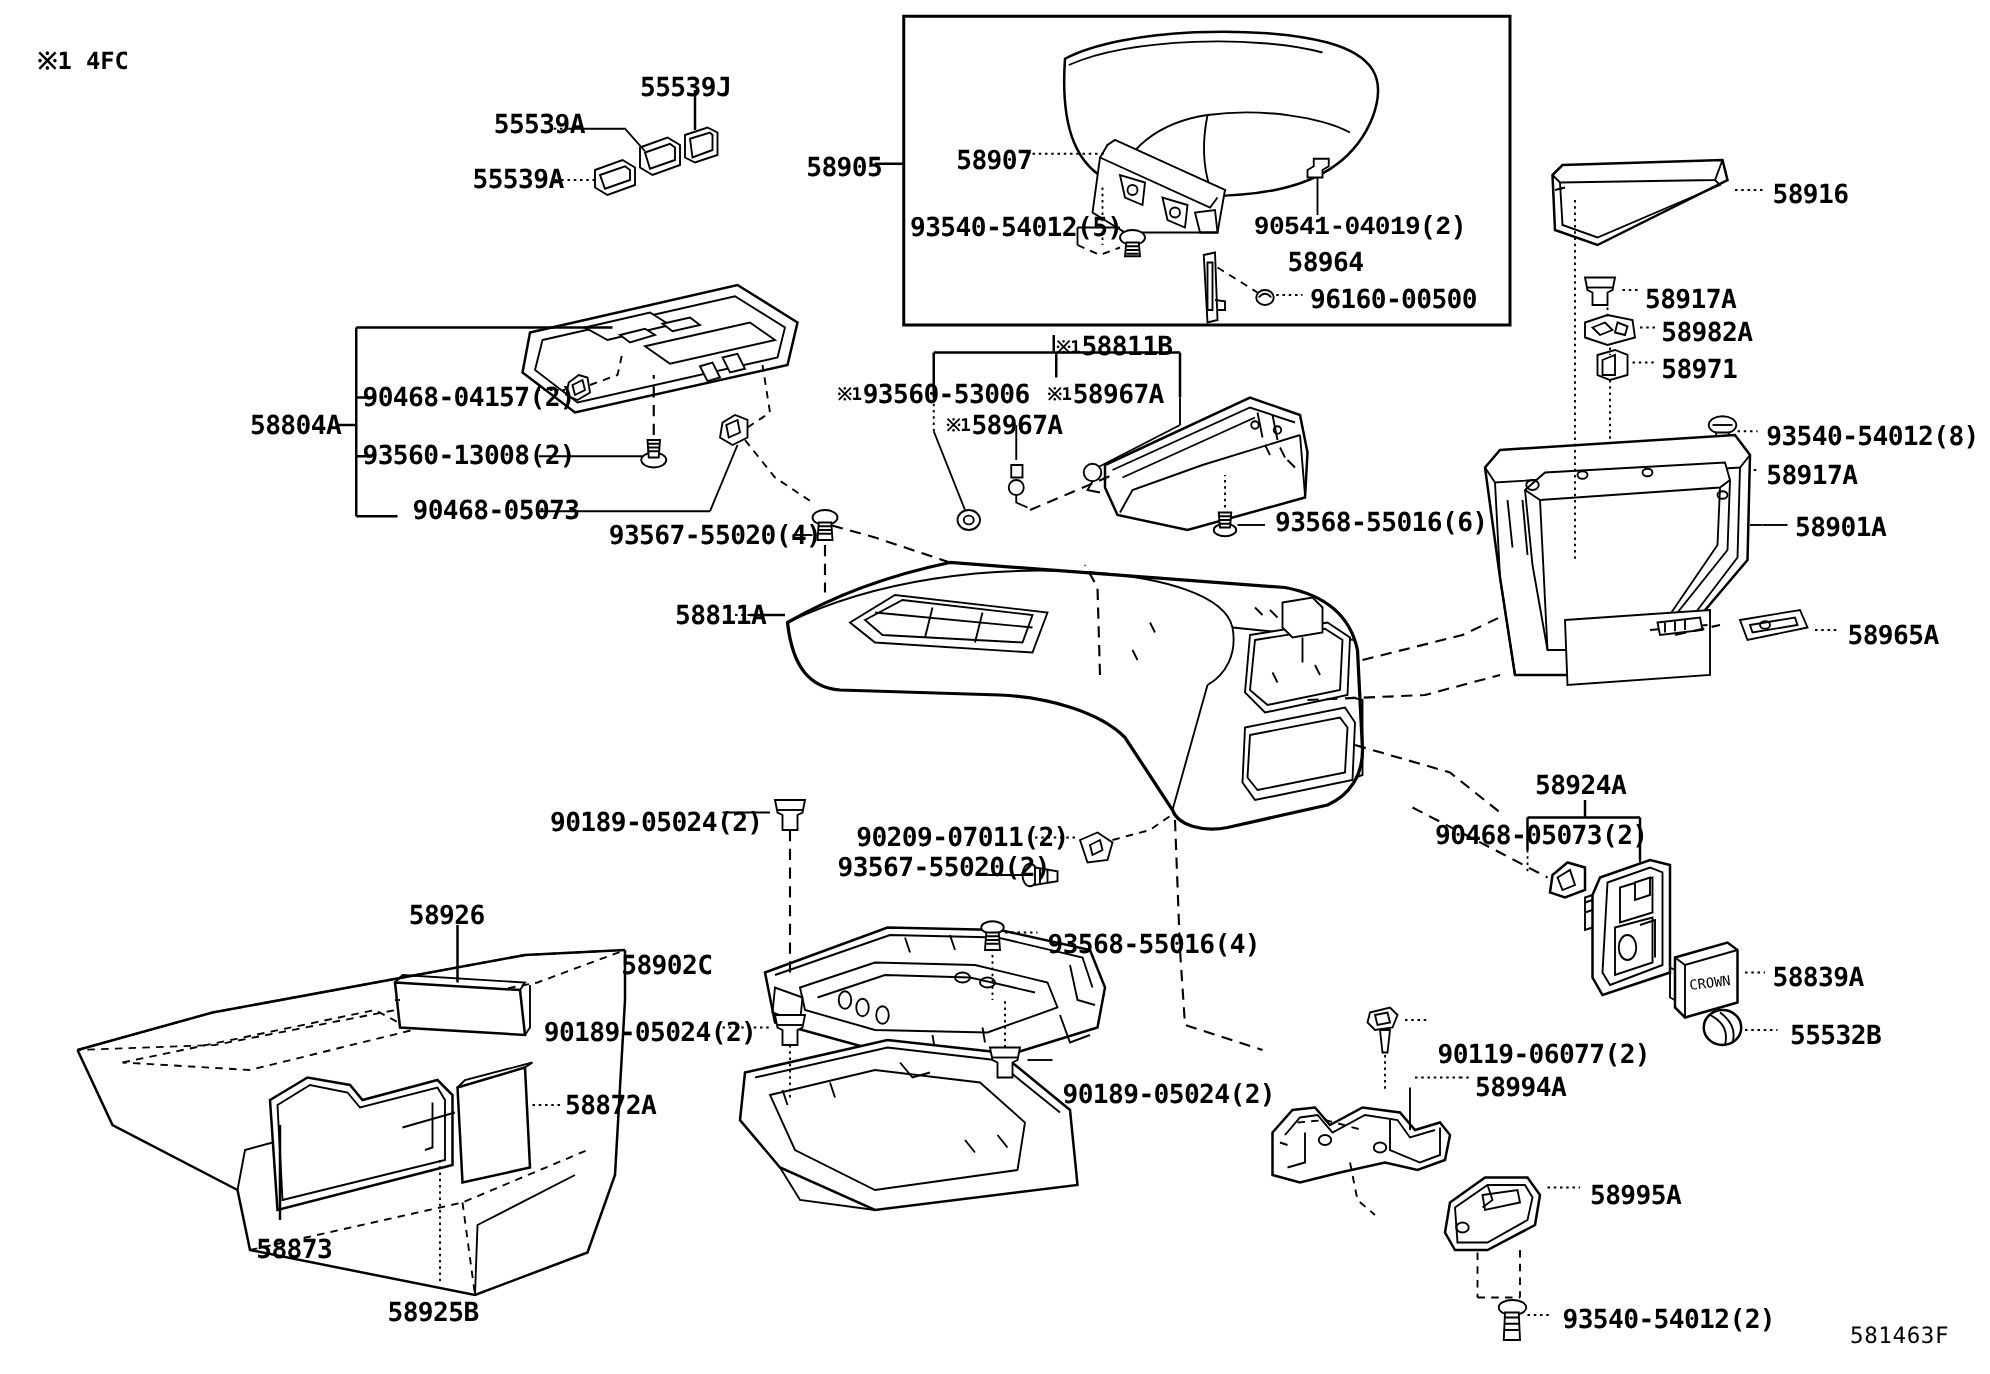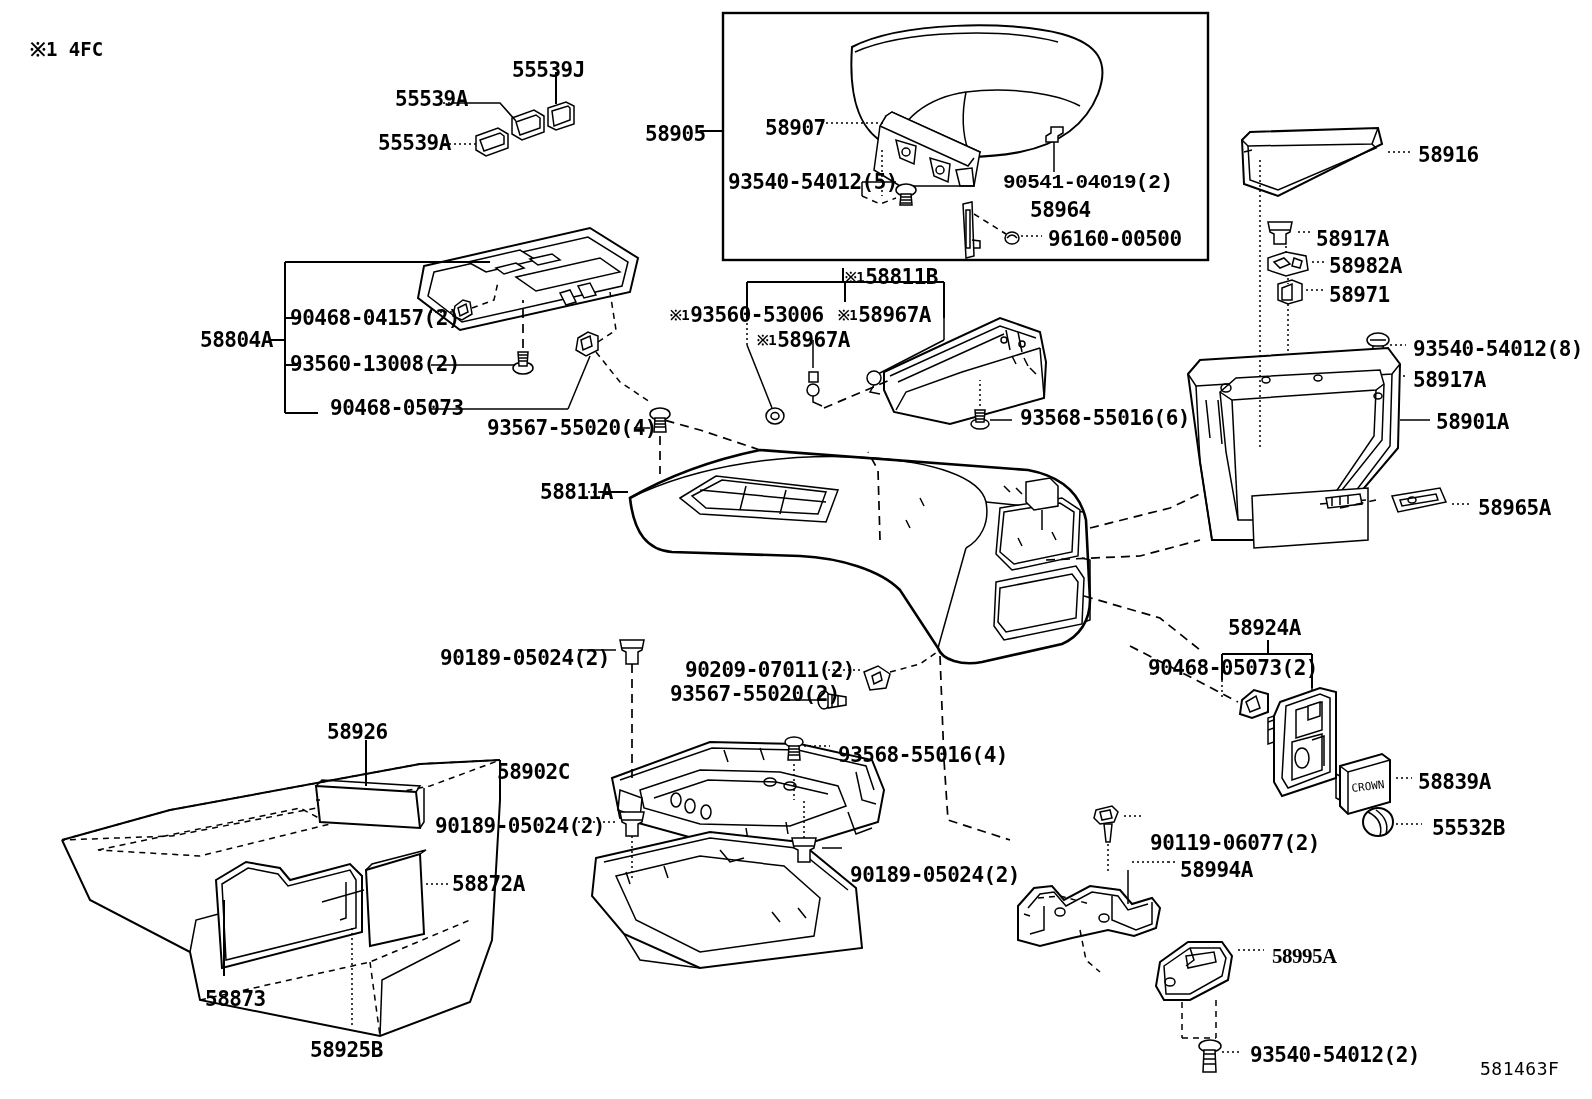--- a/index.html
+++ b/index.html
@@ -543,21 +543,21 @@
       <div class="lbl" style="left: 327px; top: 722px;"><span>58926</span></div>
       <div class="lbl" style="left: 452px; top: 874px;"><span>58872A</span></div>
       <div class="lbl" style="left: 205px; top: 989px;"><span>58873</span></div>
       <div class="lbl" style="left: 310px; top: 1040px;"><span>58925B</span></div>
       <div class="lbl" style="left: 1228px; top: 618px; text-align: center;"><span>58924A</span></div>
       <div class="lbl" style="left: 1148px; top: 658px;"><span>90468-05073(2)</span></div>
       <div class="lbl" style="left: 1418px; top: 772px;"><span>58839A</span></div>
       <div class="lbl" style="left: 1432px; top: 818px;"><span>55532B</span></div>
       <div class="lbl" style="left: 1150px; top: 833px;"><span>90119-06077(2)</span></div>
       <div class="lbl" style="left: 1180px; top: 860px;"><span>58994A</span></div>
-      <div class="lbl" style="left: 1272px; top: 946px; font-family: Liberation Serif, serif;"><span>58995A</span></div>
+      <div class="lbl" style="left: 1272px; top: 946px;"><span>58995A</span></div>
       <div class="lbl" style="left: 1250px; top: 1045px;"><span>93540-54012(2)</span></div>
     </div>
 
   <div class="lbl note" style="left:30px; top:40px;">※1 4FC</div>
 
   <div class="lbl id" style="left:1480px; top:1060px;">581463F</div>
 
 </div>
 
 </body></html>

